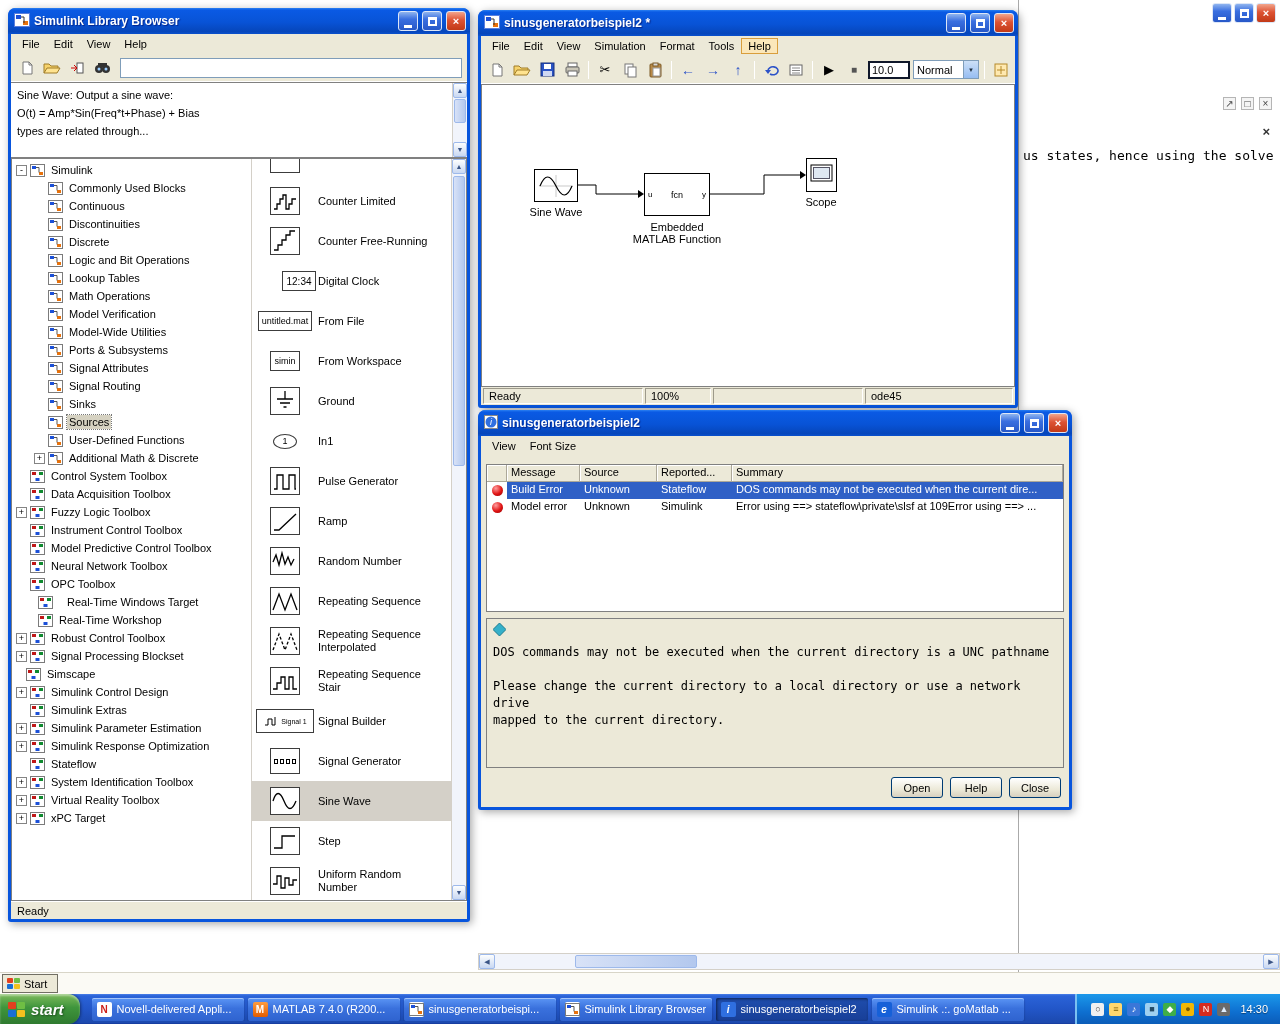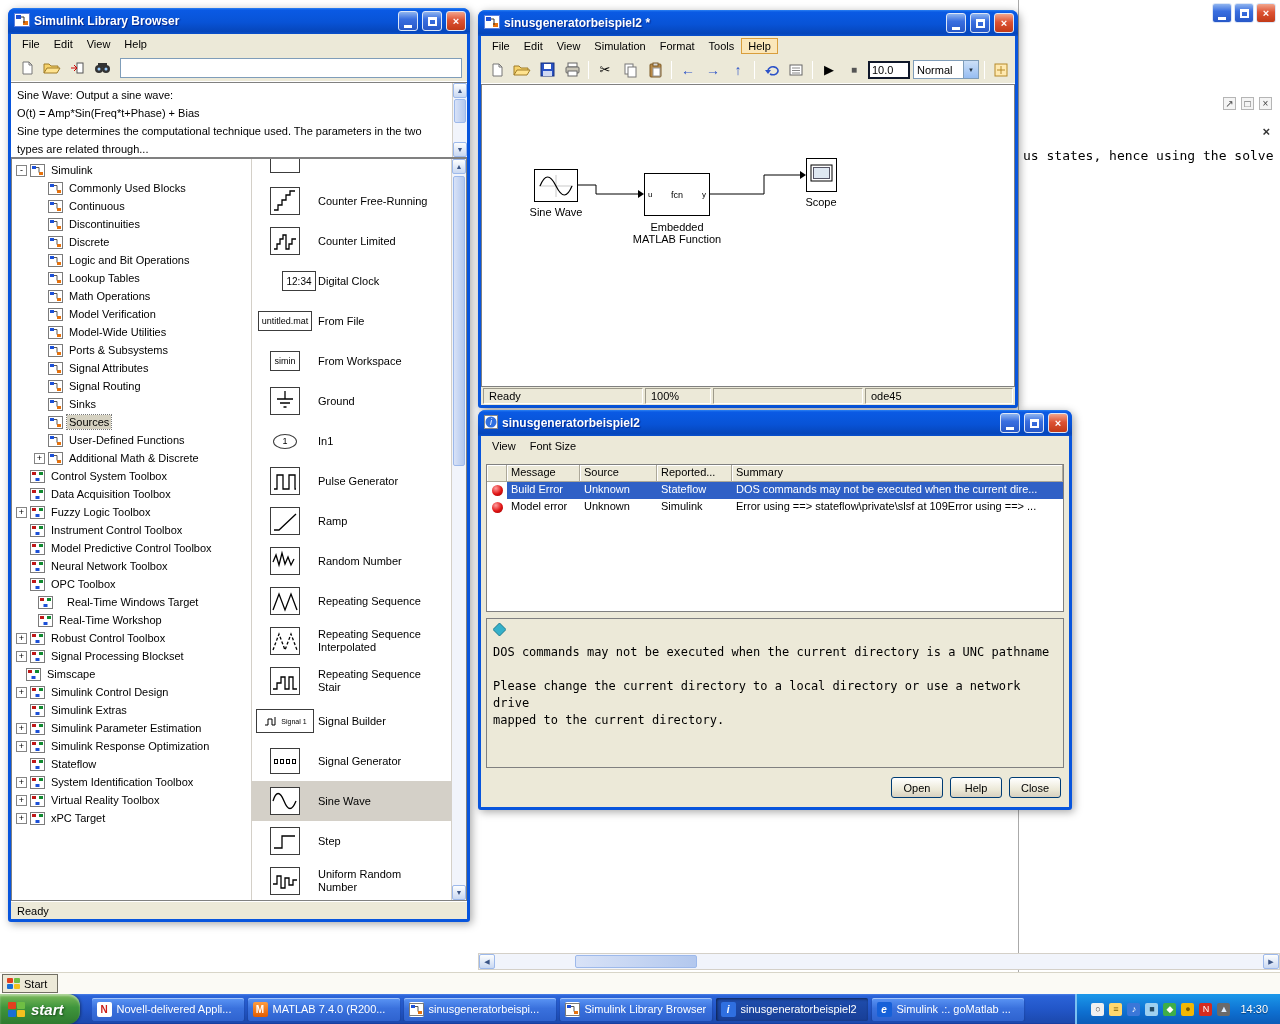--- a/index.html
+++ b/index.html
@@ -213,21 +213,20 @@
       <div class="descpane">
         <div class="sb-v desc-sb" style="width:15px;">
           <span class="sb-btn">▲</span>
           <span class="sb-track">
               <span class="sb-thumb" style="top:1px;height:24px;"></span>
             </span>
           <span class="sb-btn">▼</span>
         </div>
       <div>Sine Wave: Output a sine wave:</div>
           <div>O(t) = Amp*Sin(Freq*t+Phase) + Bias</div>
-          <div>Sine type determines the computational technique used. The parameters in the two</div>
           <div>types are related through...</div>
         </div>
       <div class="lb-main">
         <div class="treepane">
             <div class="tree-row" style="padding-left: 4px;">
               <span class="tree-exp">-</span>
               <span class="tree-ic">
                 <svg width="15" height="13">
                   <rect x="0.5" y="0.5" width="14" height="12" fill="#fff" stroke="#7b7b7b"></rect>
                   <rect x="2" y="2" width="4" height="3" fill="#1b50d8"></rect>
@@ -674,35 +673,35 @@
             <div class="block-row clip">
               <span class="bicell">
                 <div class="bicon bicon-clip"></div>
               </span>
               <span class="block-label"></span>
             </div>
             <div class="block-row">
               <span class="bicell">
                 <div class="bicon">
                   <svg viewBox="0 0 28 26" width="28" height="26">
-                    <path d="M3,22 h4 v-5 h4 v-5 h4 v-5 h4 v-4 h5" fill="none" stroke="#000" stroke-width="1.3"></path>
-                  </svg>
-                </div>
-              </span>
-              <span class="block-label">Counter Free-Running</span>
+                    <path d="M3,21 h3 v-5 h3 v-5 h3 v-4 h3 v14 h3 v-5 h3 v-5 h4" fill="none" stroke="#000" stroke-width="1.3"></path>
+                  </svg>
+                </div>
+              </span>
+              <span class="block-label">Counter Limited</span>
             </div>
             <div class="block-row">
               <span class="bicell">
                 <div class="bicon">
                   <svg viewBox="0 0 28 26" width="28" height="26">
-                    <path d="M3,21 h3 v-5 h3 v-5 h3 v-4 h3 v14 h3 v-5 h3 v-5 h4" fill="none" stroke="#000" stroke-width="1.3"></path>
-                  </svg>
-                </div>
-              </span>
-              <span class="block-label">Counter Limited</span>
+                    <path d="M3,22 h4 v-5 h4 v-5 h4 v-5 h4 v-4 h5" fill="none" stroke="#000" stroke-width="1.3"></path>
+                  </svg>
+                </div>
+              </span>
+              <span class="block-label">Counter Free-Running</span>
             </div>
             <div class="block-row">
               <span class="bicell">
                 <div class="bicon bicon-txt bicon-clock">12:34</div>
               </span>
               <span class="block-label">Digital Clock</span>
             </div>
             <div class="block-row">
               <span class="bicell">
                 <div class="bicon bicon-txt">untitled.mat</div>

